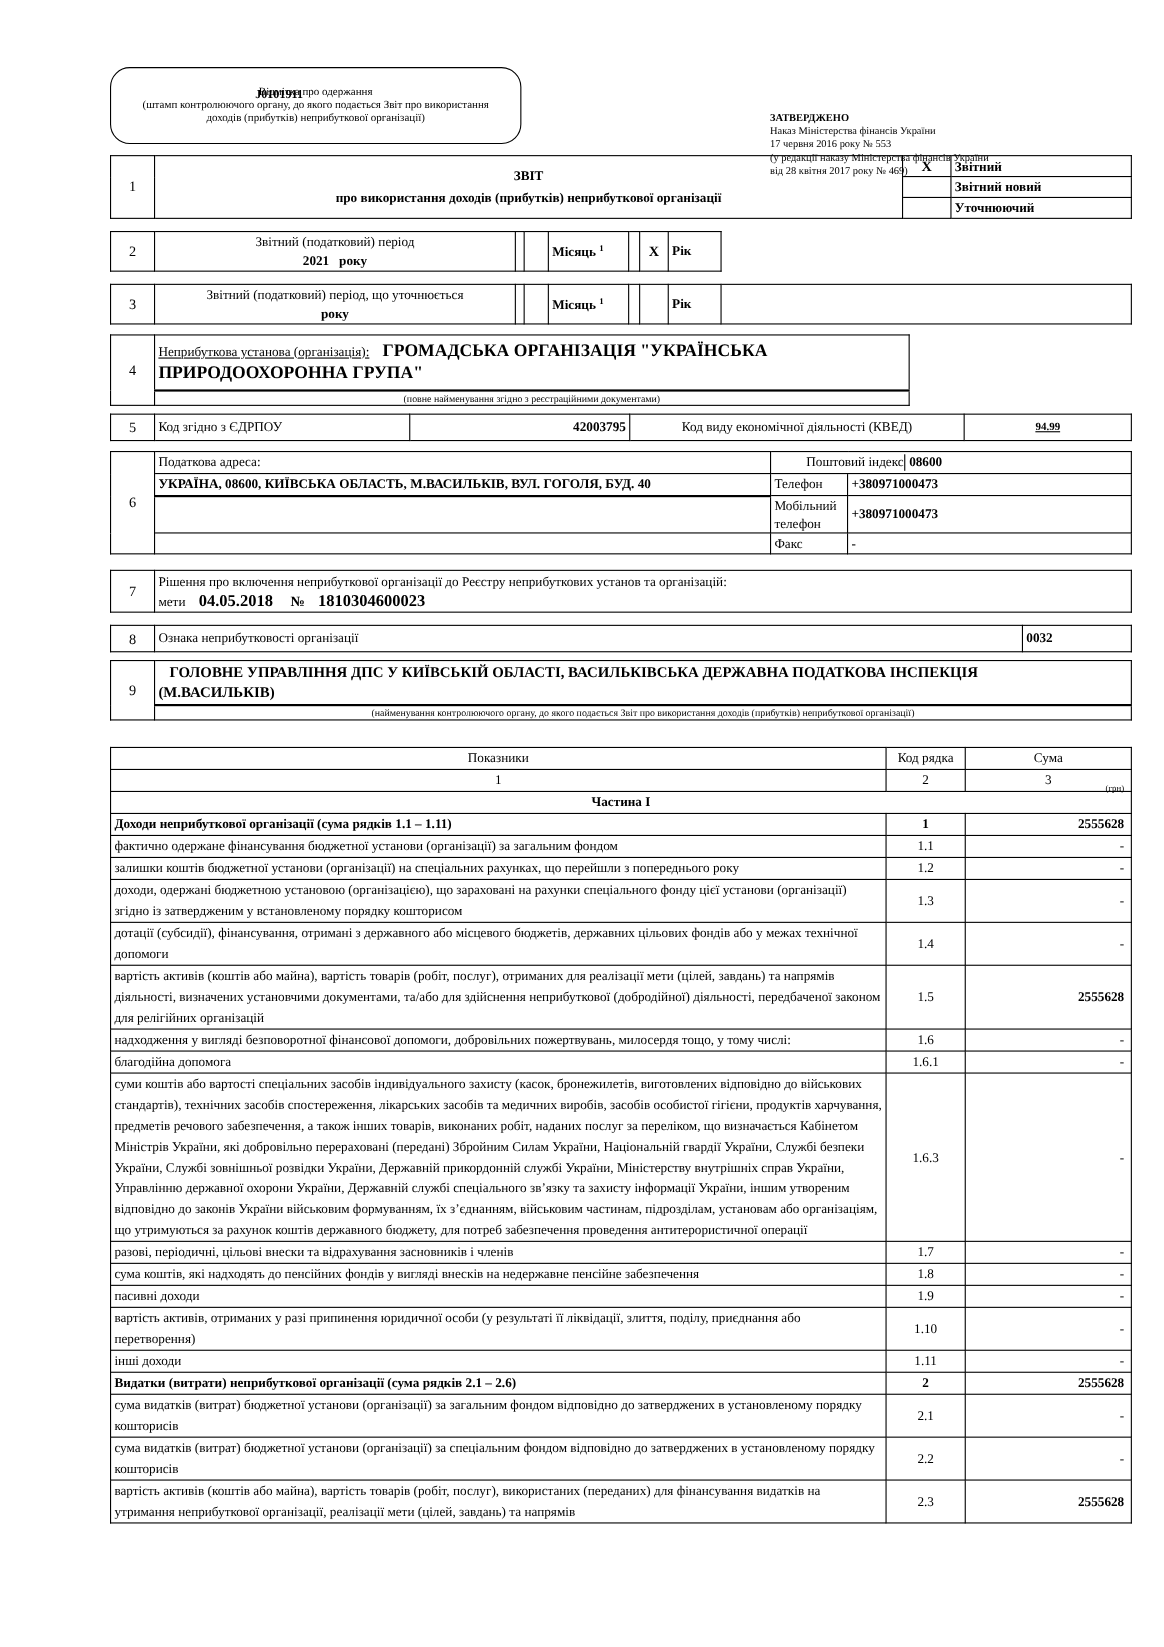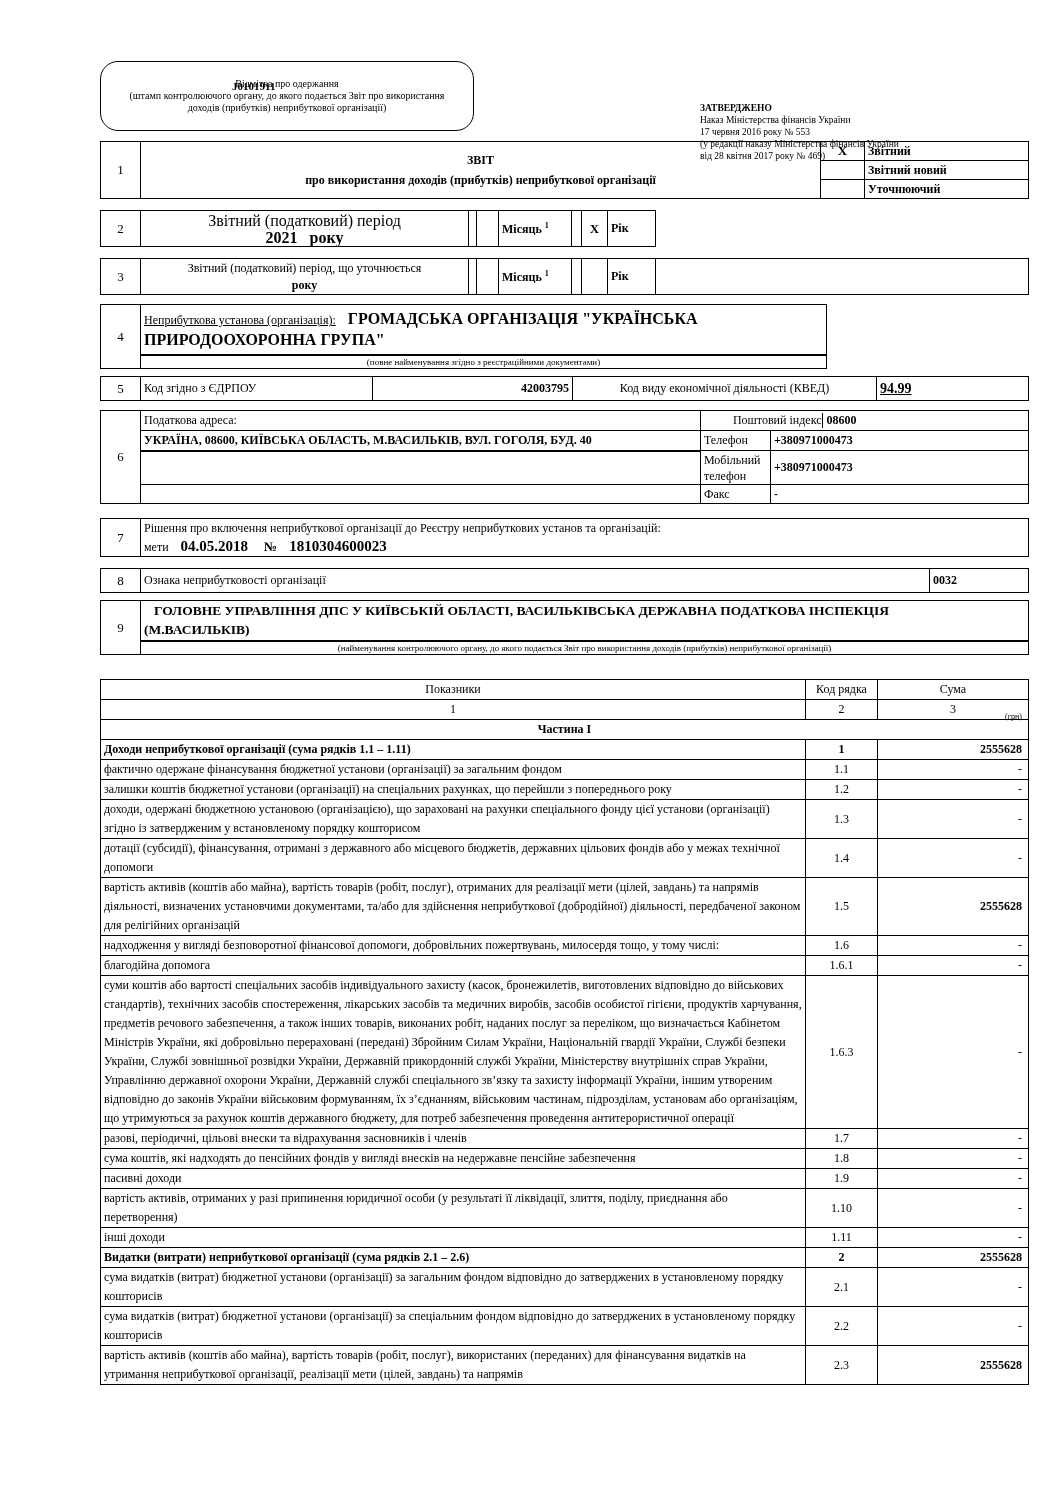--- a/index.html
+++ b/index.html
@@ -80,21 +80,21 @@
     <td style="text-align:center;font-weight:bold;"></td>
     <td class="b f12">Уточнюючий</td>
   </tr>
 </tbody>
   </table>
 
 <table class="sec" id="sec2" style="border:1.5px solid #000;">
   <tbody>
       <tr style="height:36px">
     <td class="idx">2</td>
-    <td style="width:328px;text-align:center;font-size:16px;line-height:17px;">
+    <td style="width:328px;text-align:center;font-size:12px;line-height:17px;">
       <div>Звітний (податковий) період</div>
       <div class="b"><span>2021</span>&nbsp;&nbsp;&nbsp;<span>року</span></div>
     </td>
     <td style="width:8px"></td>
     <td style="width:22px"></td>
     <td style="width:73px;font-size:12px;font-weight:bold;"><span>Місяць</span> <span class="sup">1</span></td>
     <td style="width:10px"></td>
     <td style="width:26px;text-align:center;font-weight:bold;font-size:13px;">X</td>
     <td style="width:48px;font-size:12px;font-weight:bold;">Рік</td>
   </tr>
@@ -136,21 +136,21 @@
 </tbody>
   </table>
 
 <table class="sec" id="sec5" style="border:1.5px solid #000;">
   <tbody>
       <tr style="height:24px">
     <td class="idx">5</td>
     <td style="width:232px;font-size:12px;">Код згідно з ЄДРПОУ</td>
     <td style="width:200px;text-align:right;font-weight:bold;font-size:12px;">42003795</td>
     <td style="width:304px;text-align:center;font-size:12px;margin-left:12px;">Код виду економічної діяльності (КВЕД)</td>
-    <td style="text-align:left;font-weight:bold;font-size:14px;text-decoration:underline;">94.99</td>
+    <td style="text-align:center;font-weight:bold;font-size:10px;text-decoration:underline;">94.99</td>
   </tr>
 </tbody>
   </table>
 
 <table class="sec" id="sec6" style="border:1.5px solid #000;">
   <tbody>
       <tr style="height:20px">
     <td class="idx" rowspan="4">6</td>
     <td style="width:560px;font-size:12px;">Податкова адреса:</td>
     <td colspan="2" style="font-size:12px;">

